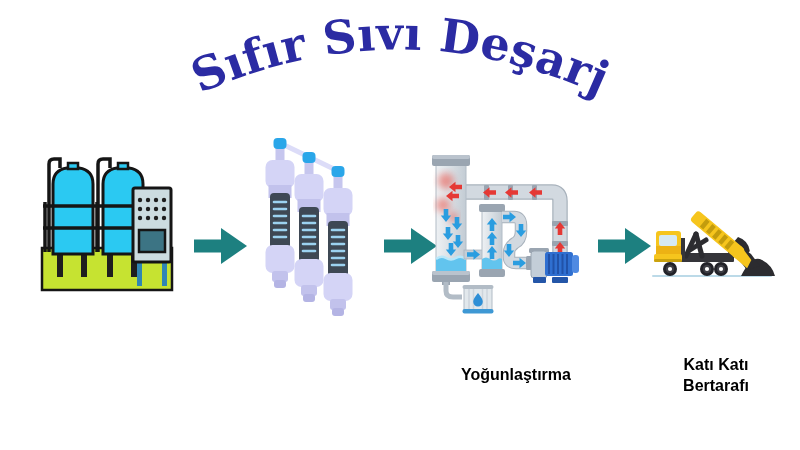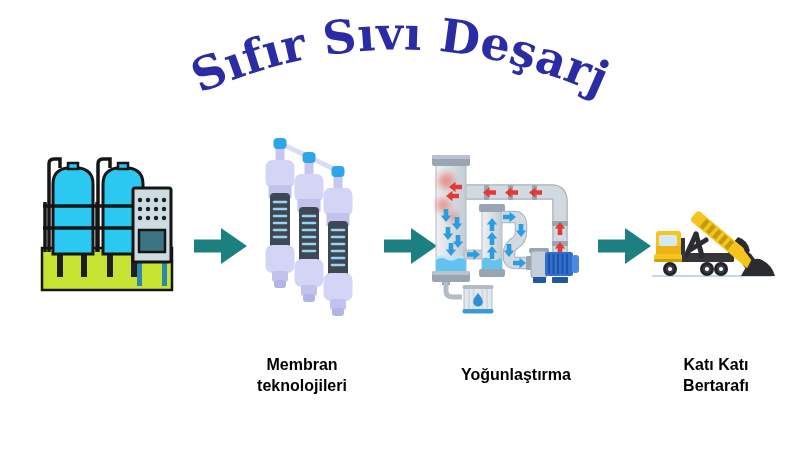--- a/index.html
+++ b/index.html
@@ -305,26 +305,20 @@
         <circle cx="22" cy="73" r="2.1" fill="#ffffff"></circle>
       <circle cx="59" cy="73" r="7" fill="#222228"></circle>
         <circle cx="59" cy="73" r="4.2" fill="#3d3d44"></circle>
         <circle cx="59" cy="73" r="2.1" fill="#ffffff"></circle>
       <circle cx="73" cy="73" r="7" fill="#222228"></circle>
         <circle cx="73" cy="73" r="4.2" fill="#3d3d44"></circle>
         <circle cx="73" cy="73" r="2.1" fill="#ffffff"></circle>
     </g>
   </svg>
 
-  <div class="stage-label" style="left:222px;width:160px">
-    <div>
-      <span class="ln">Membran</span>
-      <span class="ln">teknolojileri</span>
-    </div>
-  </div>
   <div class="stage-label" style="left:414px;width:204px">
     <div>
       <span class="ln">Yoğunlaştırma</span>
     </div>
   </div>
   <div class="stage-label" style="left:640px;width:152px">
     <div>
       <span class="ln">Katı Katı</span>
       <span class="ln">Bertarafı</span>
     </div>

